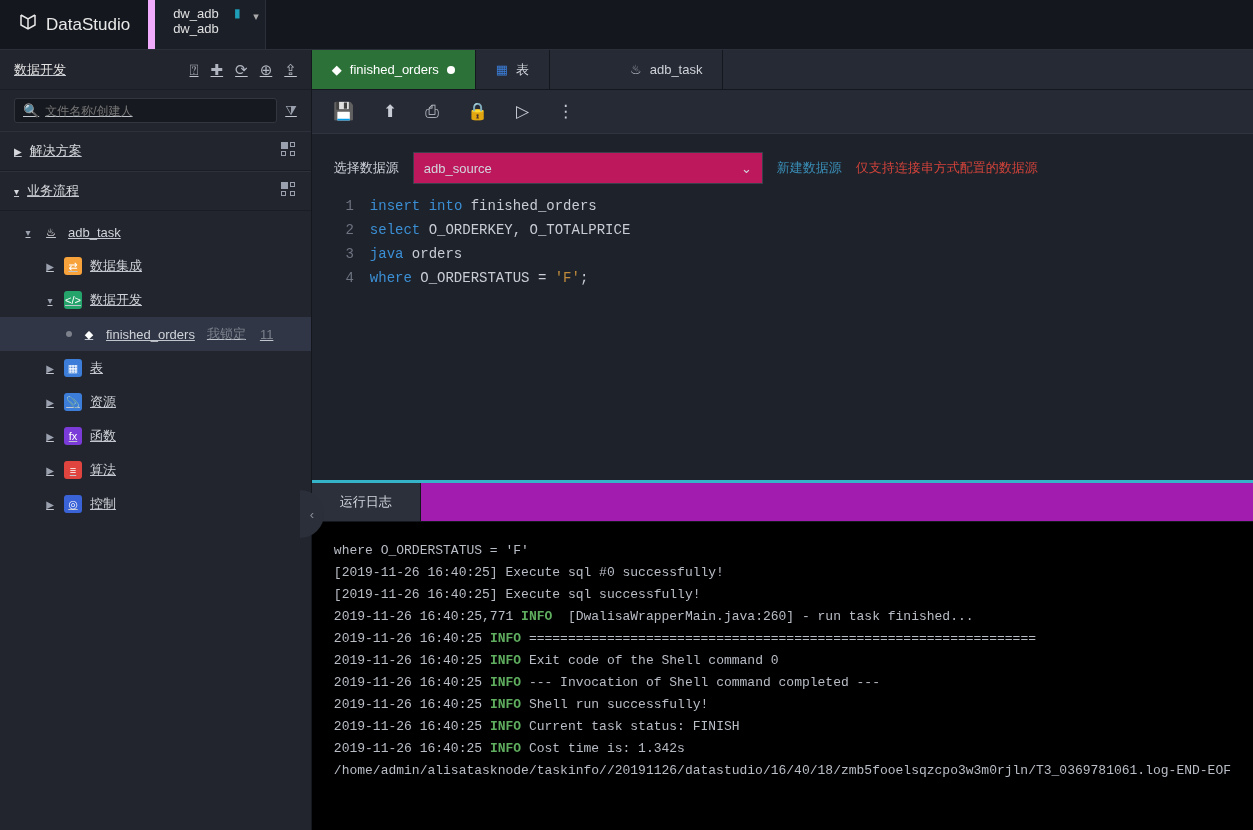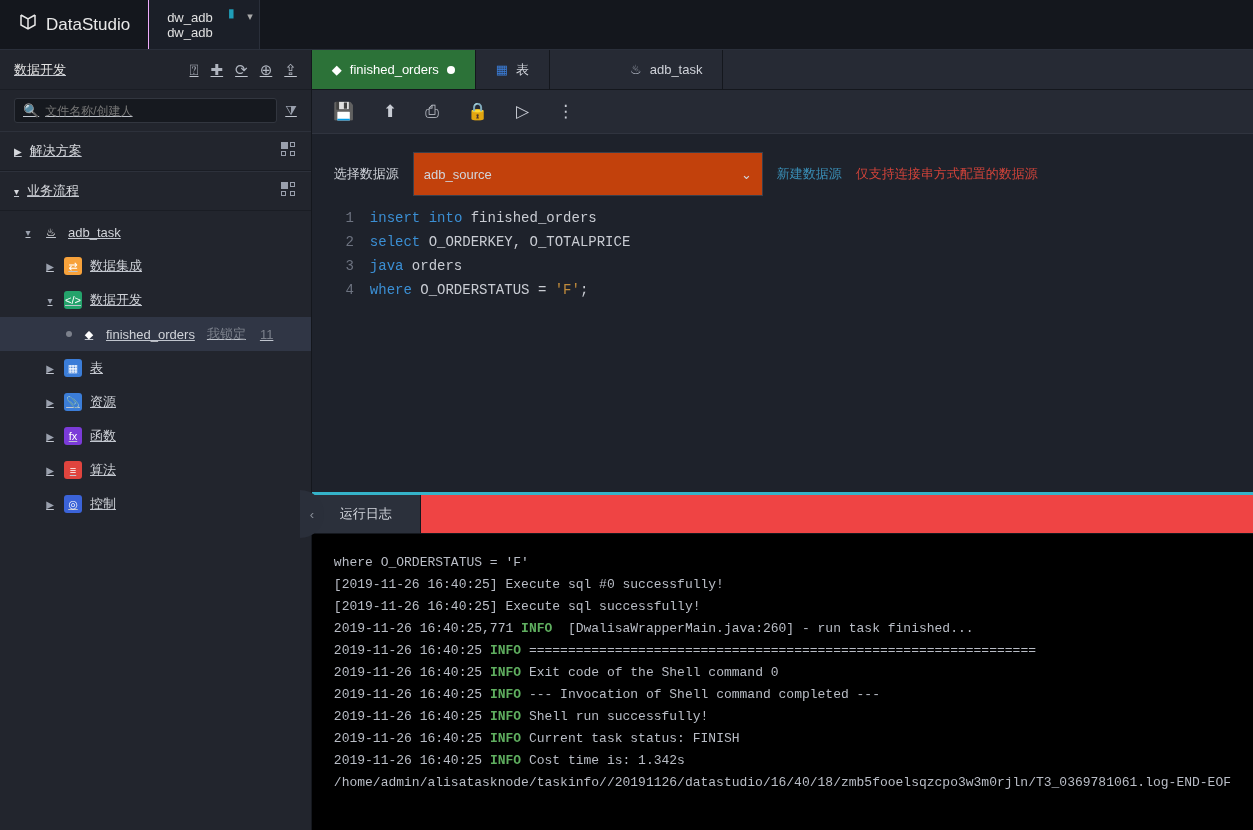--- a/index.html
+++ b/index.html
@@ -25,28 +25,27 @@
   display: flex;
   align-items: center;
   gap: 8px;
   padding: 0 18px;
   font-size: 17px;
   font-weight: 500;
   color: #e8e8e8;
 }
 .workspace-tab {
   padding: 6px 46px 6px 18px;
-  border-left: 1px solid #f0abfc;
+  border-left: 7px solid #f0abfc;
   border-right: 1px solid #2a2f3a;
   background: #1b1f28;
   position: relative;
   height: 100%;
   display: flex;
   flex-direction: column;
-  justify-content: center;
   font-size: 13px;
   color: #e0e0e0;
 }
 .bookmark {
   position: absolute;
   right: 24px;
   top: 6px;
   color: #1f9eb8;
   font-size: 12px;
 }
@@ -196,23 +195,23 @@
 .ds-row {
   display: flex;
   align-items: center;
   gap: 14px;
   padding: 18px 22px 6px 22px;
   background: #1e222b;
 }
 .ds-label { color: #cfd2d9; }
 .ds-select {
   flex: 0 0 350px;
-  background: #c2410c;
+  background: #be185d;
   border: 1px solid #3a3f4b;
-  height: 44px;
+  height: 32px;
   display: flex;
   align-items: center;
   justify-content: space-between;
   padding: 0 10px;
   color: #d2d5dc;
   cursor: pointer;
 }
 .link-blue { color: #3a8fb7; cursor: pointer; }
 .warn-red { color: #d0433a; }
 
@@ -243,21 +242,21 @@
   height: 48px;
   background: #2a2f3a;
   border-radius: 0 24px 24px 0;
   display:flex;align-items:center;justify-content:center;
   color:#8a8f99;
   cursor:pointer;
 }
 
 .log-tabs {
   display: flex;
-  background: #ef4444;
+  background: #a21caf;
   border-top: 3px solid #35b3c9;
   border-bottom: 1px solid #14171d;
 }
 .log-tab {
   padding: 10px 28px;
   background: #2b303b;
   color: #d2d5dc;
   border-right: 1px solid #14171d;
 }
 .log-body {

